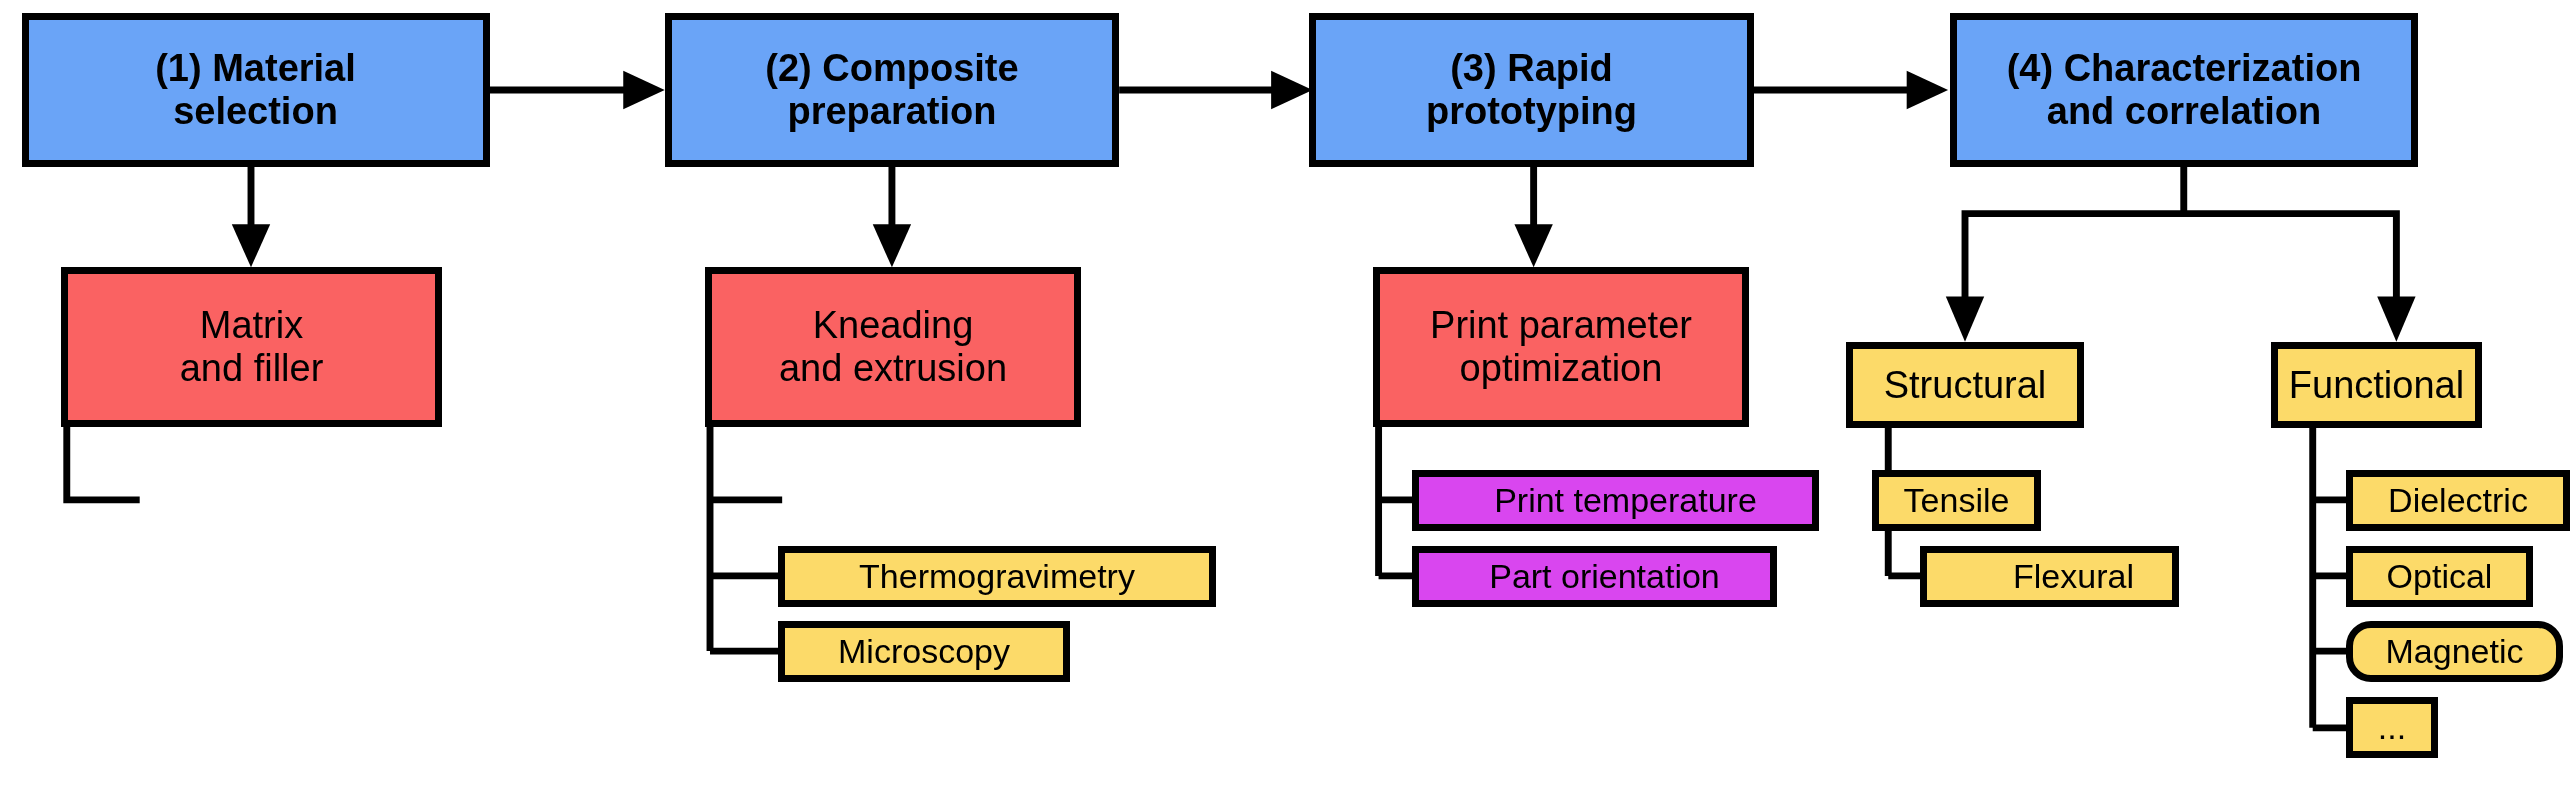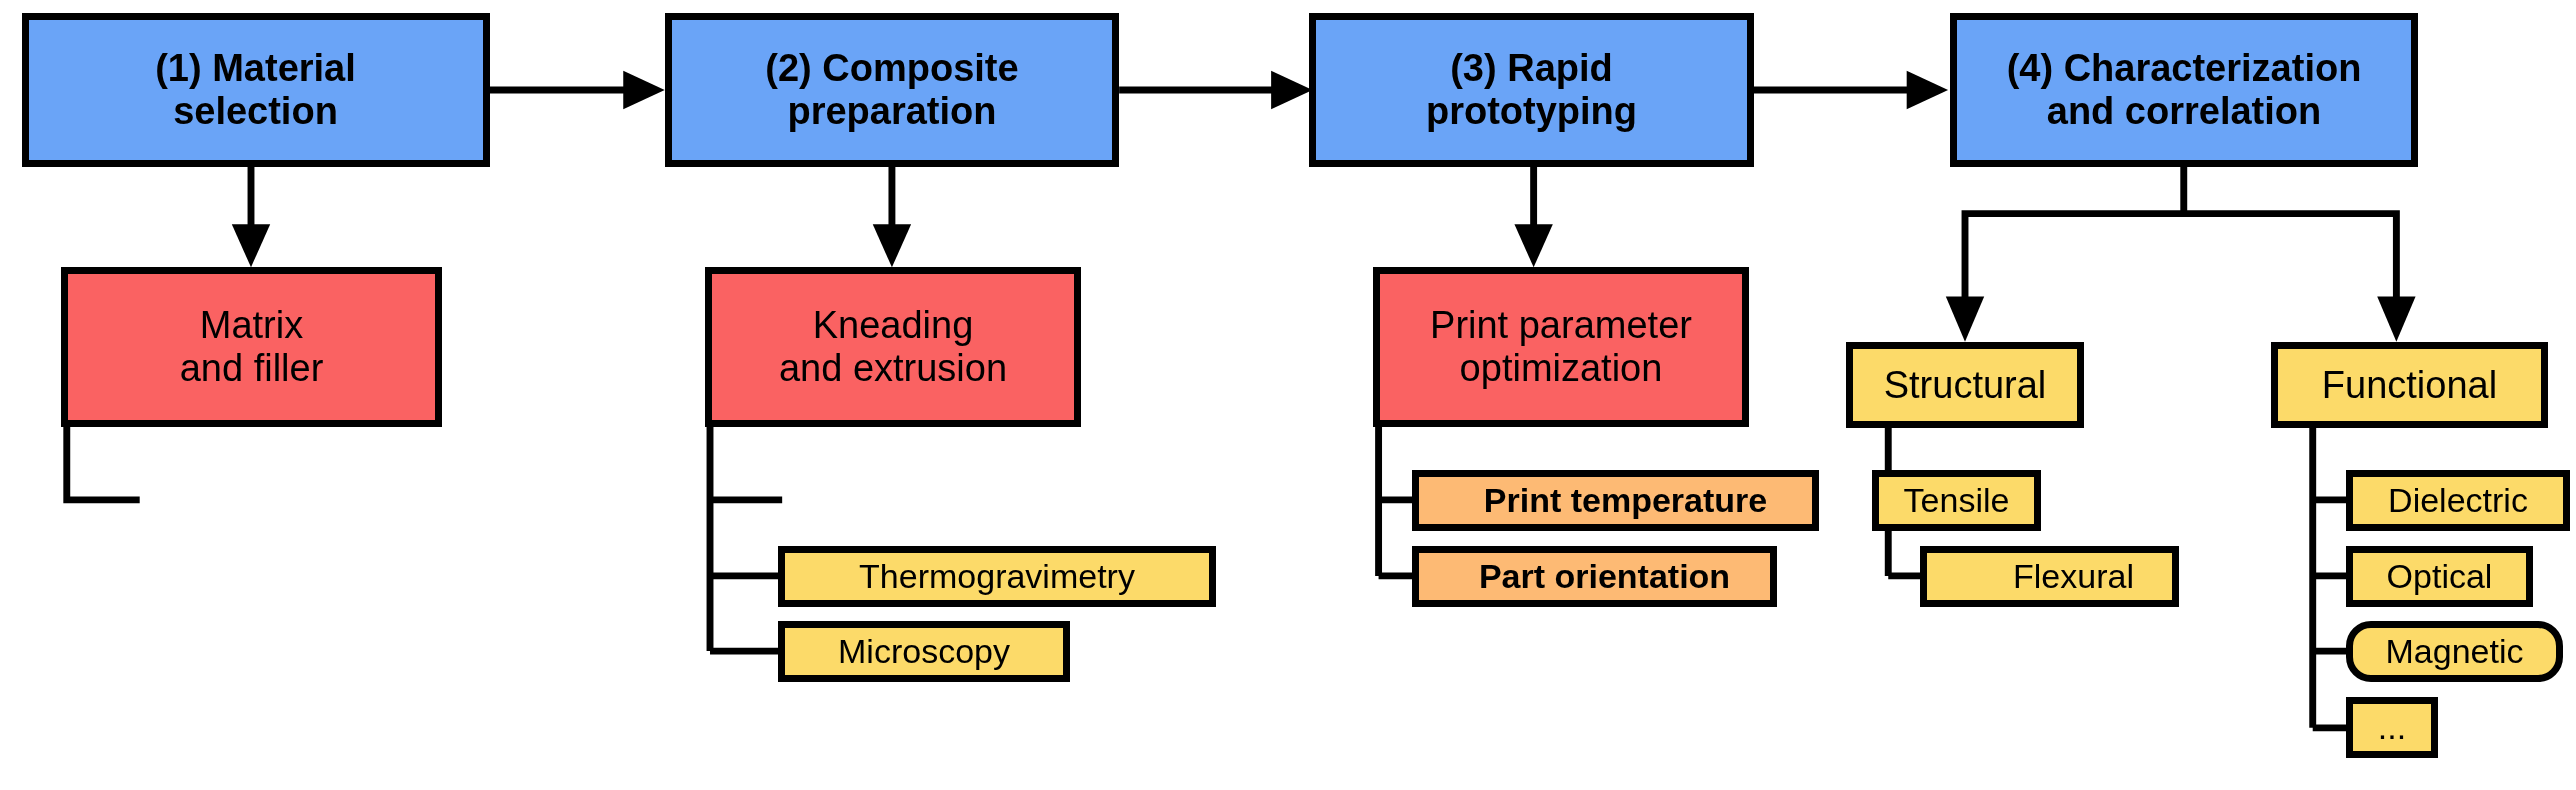--- a/index.html
+++ b/index.html
@@ -37,22 +37,22 @@
     background: #fa6262;
     font-weight: normal;
     font-size: 38px;
   }
   .node.leaf-yellow {
     background: #fcda69;
     font-weight: normal;
     font-size: 34px;
   }
   .node.leaf-red {
-    background: #fdba74;
-    font-weight: bold;
+    background: #d946ef;
+    font-weight: normal;
     font-size: 34px;
     padding-left: 20px;
   }
   .node.category {
     background: #fcda69;
     font-weight: normal;
     font-size: 38px;
   }
   svg.wires {
     position: absolute;
@@ -164,21 +164,21 @@
 and filler</div>
 
   <div class="node process" style="left:705px; top:267px; width:376px; height:160px;">Kneading
 and extrusion</div>
 
   <div class="node process" style="left:1373px; top:267px; width:376px; height:160px;">Print parameter
 optimization</div>
 
   <div class="node category" style="left:1846px; top:342px; width:238px; height:86px;">Structural</div>
 
-  <div class="node category" style="left:2271px; top:342px; width:277px; height:86px;">Functional</div>
+  <div class="node category" style="left:2271px; top:342px; width:211px; height:86px;">Functional</div>
 
 
 
   <div class="node leaf-yellow" style="left:778px; top:546px; width:438px; height:61px;">Thermogravimetry</div>
 
   <div class="node leaf-yellow" style="left:778px; top:621px; width:292px; height:61px;">Microscopy</div>
 
   <div class="node leaf-red" style="left:1412px; top:470px; width:407px; height:61px;">Print temperature</div>
 
   <div class="node leaf-red" style="left:1412px; top:546px; width:365px; height:61px;">Part orientation</div>

